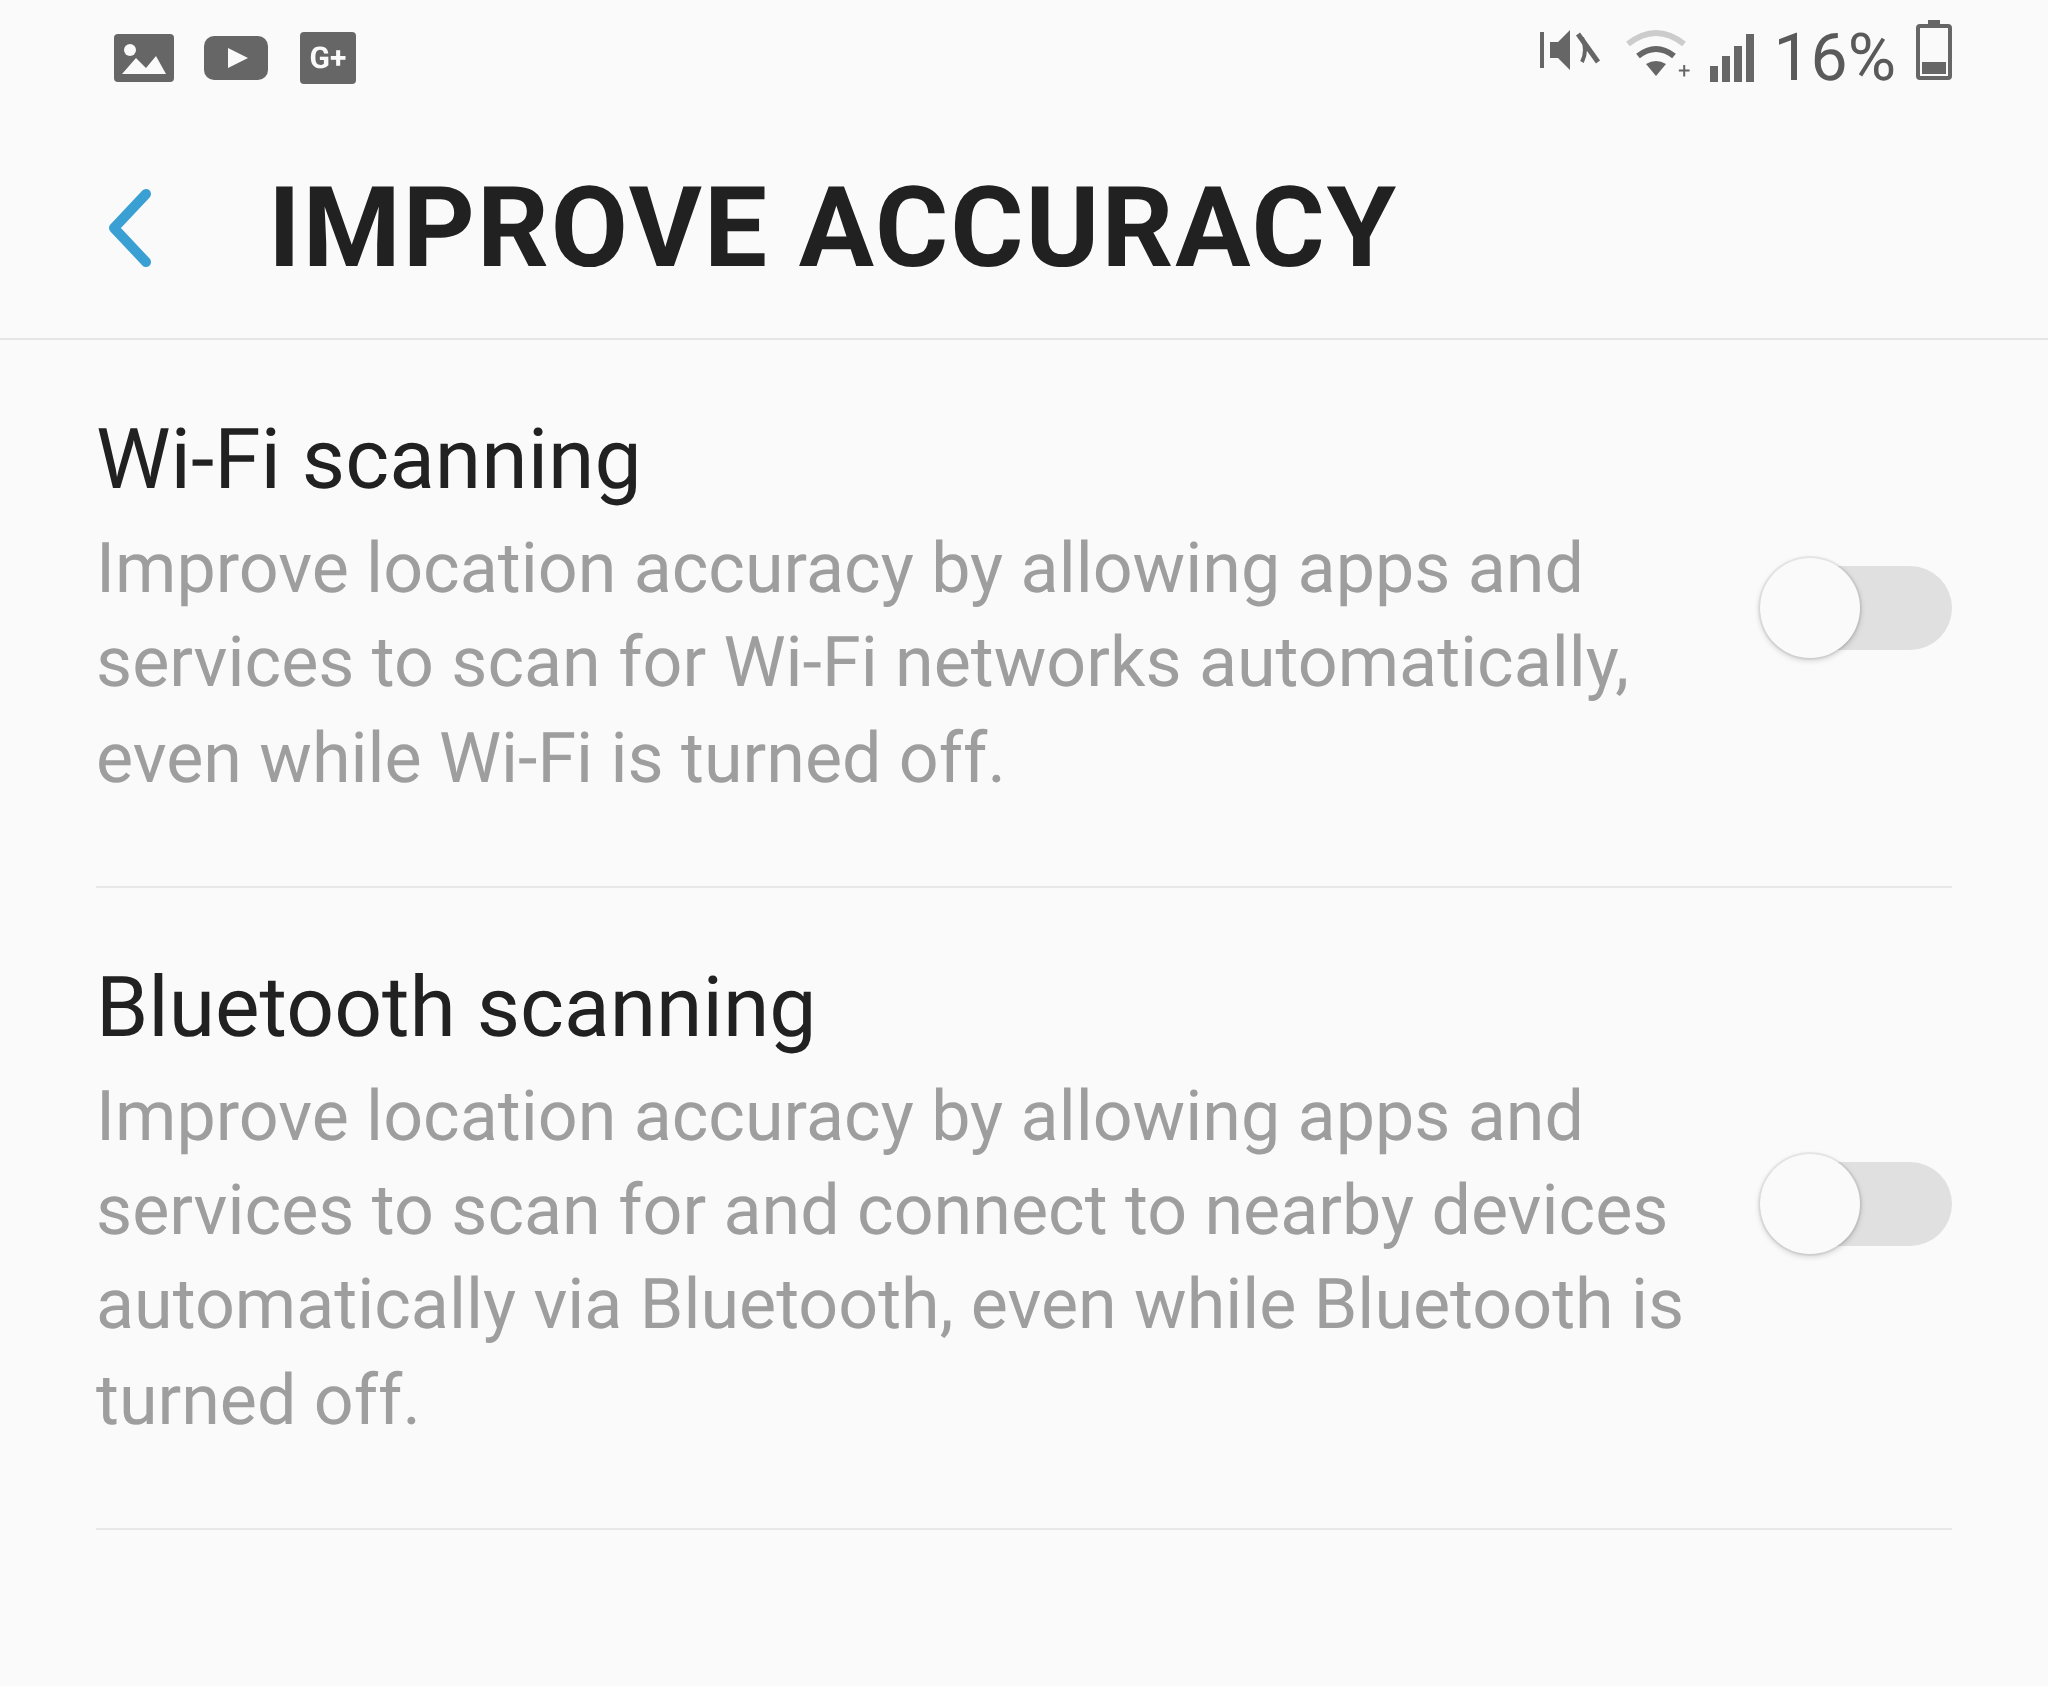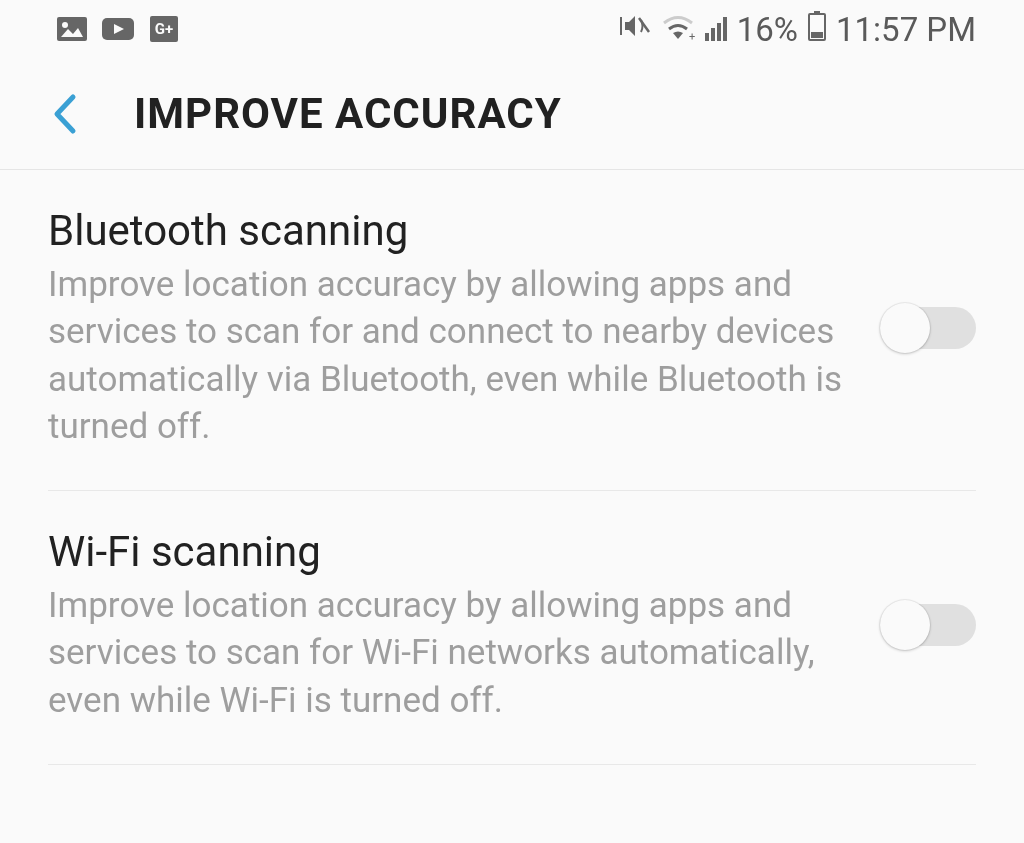--- a/index.html
+++ b/index.html
@@ -51,21 +51,21 @@
     .back-button {
       width: 44px;
       height: 44px;
       display: flex;
       align-items: center;
       justify-content: center;
       margin-right: 48px;
       cursor: pointer;
     }
     .app-title {
-      font-size: 42px;
+      font-size: 56px;
       font-weight: 700;
       letter-spacing: 1px;
       color: #212121;
     }
     .settings-list {
       padding: 0 48px;
     }
     .setting-item {
       display: flex;
       align-items: center;
@@ -181,48 +181,47 @@
       <span class="bar b4"></span>
     </span>
     <span class="battery-text">16%</span>
     <span>
       <svg width="18" height="30" viewBox="0 0 18 30" fill="none">
         <rect x="6" y="0" width="6" height="3" fill="#666"></rect>
         <rect x="1" y="3" width="16" height="26" rx="1" stroke="#666" stroke-width="2" fill="none"></rect>
         <rect x="3" y="21" width="12" height="6" fill="#666"></rect>
       </svg>
     </span>
-    <span class="time-text">11:57 PM</span>
   </div>
 </div>
 
 <div class="app-bar">
   <div class="back-button">
     <svg width="26" height="42" viewBox="0 0 26 42">
       <path d="M22 4 L6 21 L22 38" stroke="#3aa0d4" stroke-width="5" fill="none" stroke-linecap="round" stroke-linejoin="round"></path>
     </svg>
   </div>
   <h1 class="app-title">IMPROVE ACCURACY</h1>
 </div>
 
 <div class="settings-list">
   <div class="setting-item">
     <div class="setting-text">
-      <div class="setting-title">Bluetooth scanning</div>
-      <div class="setting-desc">Improve location accuracy by allowing apps and services to scan for and connect to nearby devices automatically via Bluetooth, even while Bluetooth is turned off.</div>
+      <div class="setting-title">Wi-Fi scanning</div>
+      <div class="setting-desc">Improve location accuracy by allowing apps and services to scan for Wi-Fi networks automatically, even while Wi-Fi is turned off.</div>
     </div>
     <div class="toggle">
       <div class="toggle-track"></div>
       <div class="toggle-thumb"></div>
     </div>
   </div>
 
   <div class="setting-item">
     <div class="setting-text">
-      <div class="setting-title">Wi-Fi scanning</div>
-      <div class="setting-desc">Improve location accuracy by allowing apps and services to scan for Wi-Fi networks automatically, even while Wi-Fi is turned off.</div>
+      <div class="setting-title">Bluetooth scanning</div>
+      <div class="setting-desc">Improve location accuracy by allowing apps and services to scan for and connect to nearby devices automatically via Bluetooth, even while Bluetooth is turned off.</div>
     </div>
     <div class="toggle">
       <div class="toggle-track"></div>
       <div class="toggle-thumb"></div>
     </div>
   </div>
 </div>
 
 </body></html>

